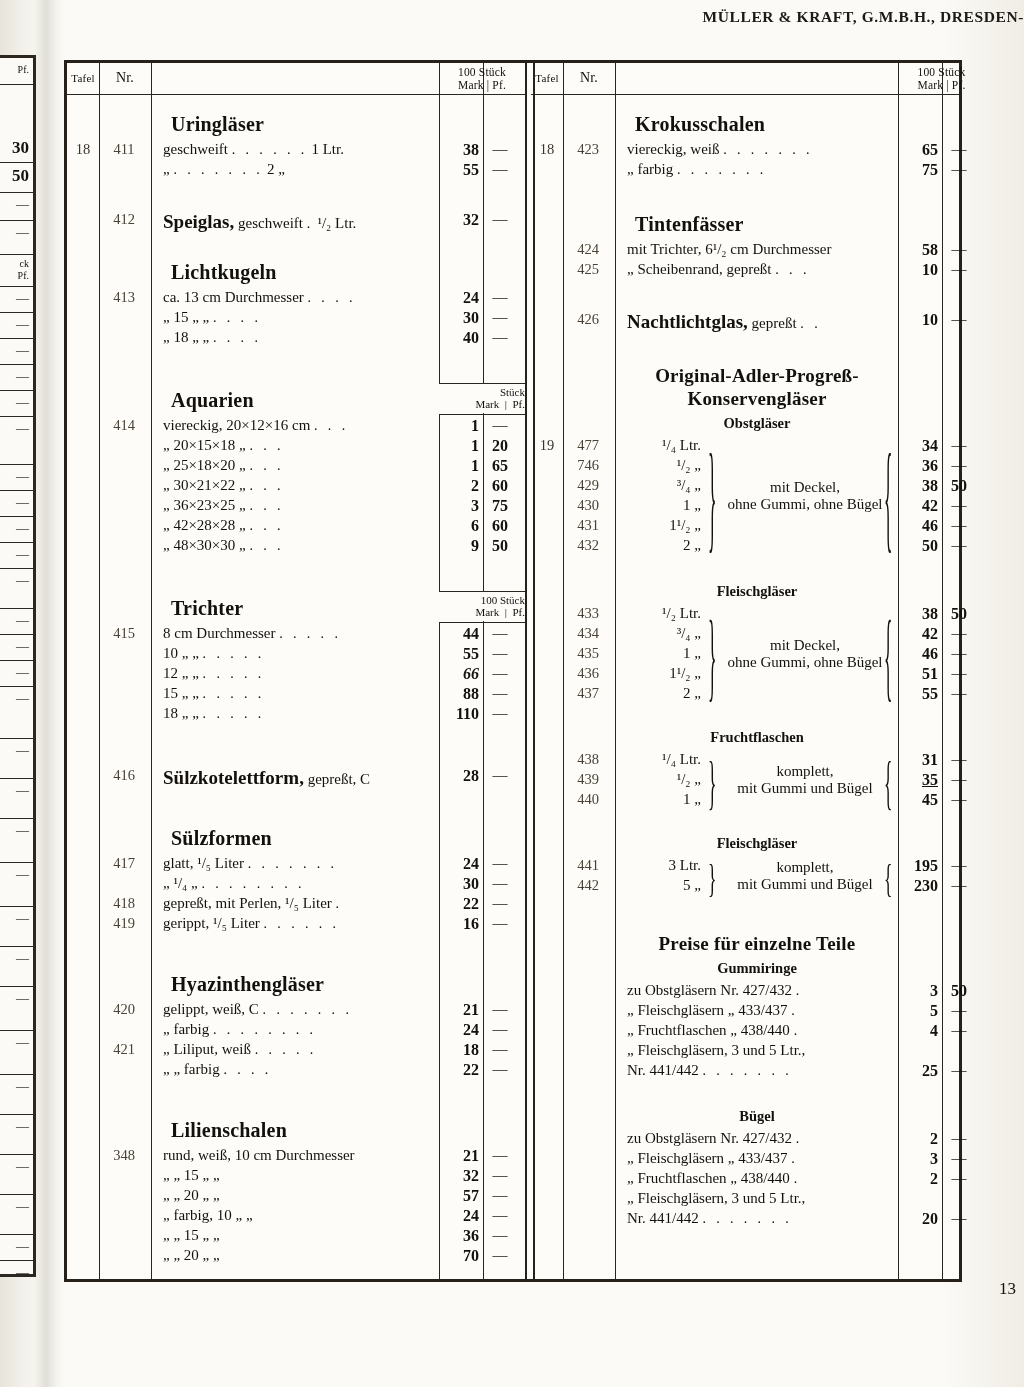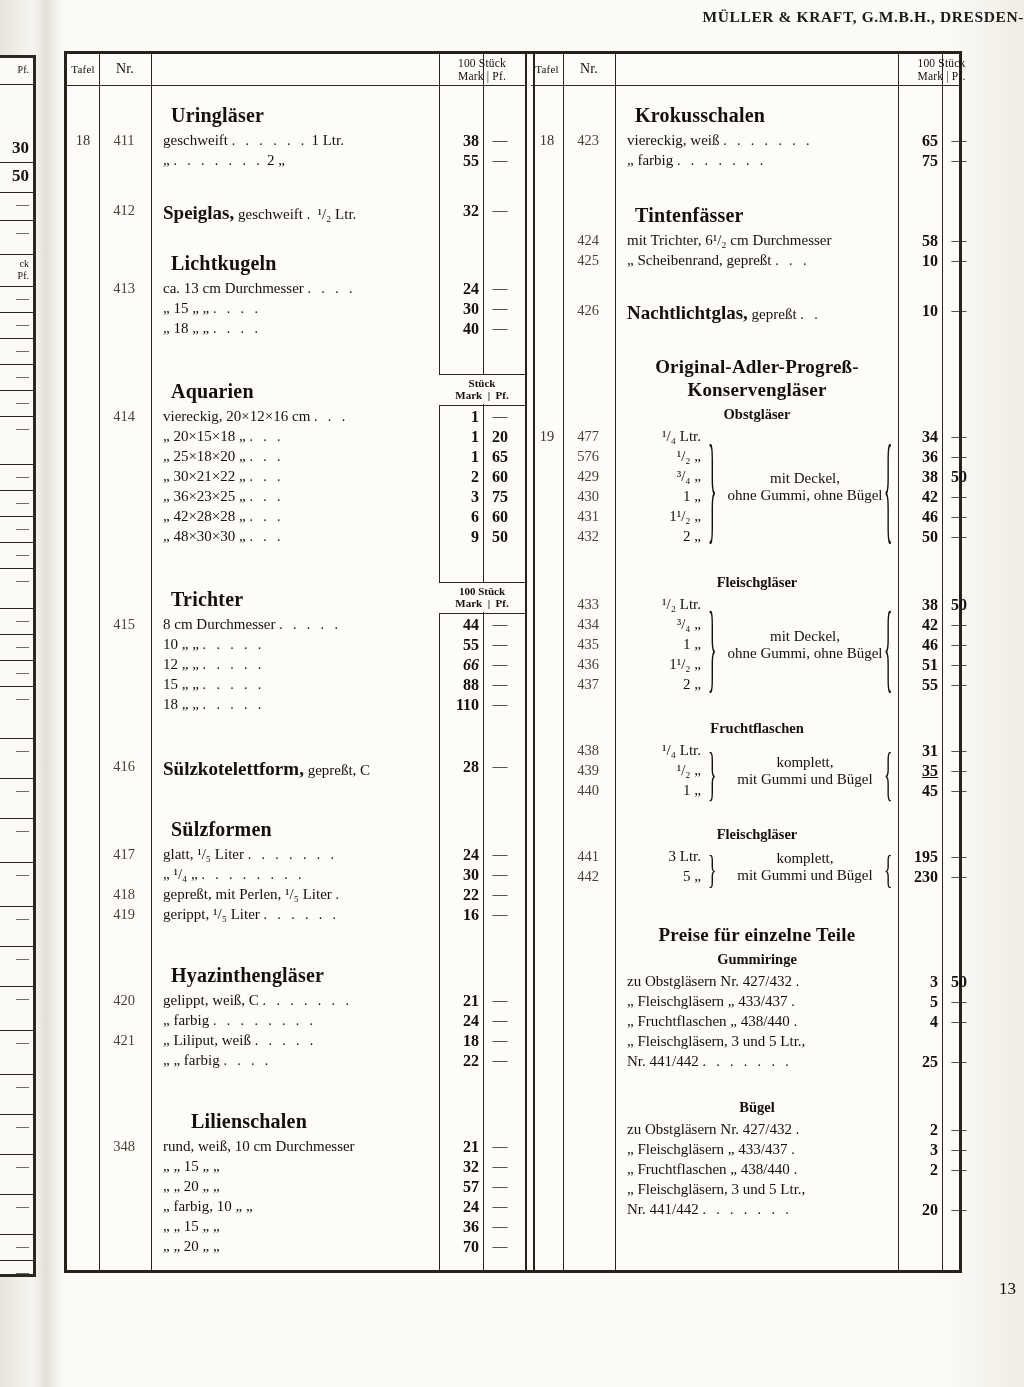--- a/index.html
+++ b/index.html
@@ -42,21 +42,21 @@
     font-size:11px;
   }
   .facing .fcell{position:absolute;right:4px;text-align:right;white-space:nowrap;}
   .facing .fhdr{font-size:10px;}
   .facing .frule{position:absolute;left:0;right:0;height:1px;background:#2b2620;}
   .facing .bigv{font-weight:bold;font-size:17px;}
   .facing .dash{font-size:13px;}
 
   
   .frame{
-    position:absolute;left:64px;top:51px;
+    position:absolute;left:64px;top:60px;
     width:898px;height:1222px;
     border:3px solid #262119;
     box-sizing:border-box;
     background:#fdfcf8;
     padding-left:46px;
   }
   
   .midrule{position:absolute;top:0;bottom:0;left:458px;width:6px;
            border-left:2px solid #262119;border-right:2px solid #262119;background:#fdfcf8;}
 
@@ -71,22 +71,22 @@
   .hdrband{position:absolute;left:0;right:0;top:0;height:31px;border-bottom:1px solid #2b2620;}
   .hcell{position:absolute;top:0;height:31px;display:flex;flex-direction:column;
          align-items:center;justify-content:center;line-height:1.05;}
   .hcell .l1{font-size:11.5px;letter-spacing:.2px;}
   .hcell .l2{font-size:11.5px;letter-spacing:.2px;}
   .hcell.single{justify-content:center;}
   .hcell.single .l1{font-size:14px;}
 
   
   .priceband{position:absolute;border-top:1px solid #2b2620;border-bottom:1px solid #2b2620;
-             display:flex;flex-direction:column;align-items:center;justify-content:center;
-             line-height:1.05;background:#fdfcf8;font-weight:bold;}
+             display:flex;flex-direction:column;align-items:flex-end;justify-content:center;
+             line-height:1.05;background:#fdfcf8;}
   .priceband .l1{font-size:11px;}
   .priceband .l2{font-size:11px;}
   .tafel{position:absolute;width:32px;text-align:center;font-size:14.5px;color:#3a342a;}
   .nr{position:absolute;width:50px;text-align:center;font-size:14.5px;color:#4a4236;}
   .desc{position:absolute;font-size:15px;white-space:nowrap;}
   .mark{position:absolute;width:40px;text-align:right;font-weight:bold;font-size:16px;}
   .pf{position:absolute;width:34px;text-align:center;font-weight:bold;font-size:16px;}
   .pf.dash{font-weight:normal;font-size:15px;}
 
   
@@ -316,21 +316,21 @@
         <div class="desc" style="top: 958px; left: 96px;">„        farbig <span class="dots">. . . . . . . .</span></div>
         <div class="mark" style="left: 372px; top: 958px;">24</div>
         <div class="pf dash" style="left: 416px; top: 958px;">—</div>
         <div class="nr" style="left: 32px; top: 978px;">421</div>
         <div class="desc" style="top: 978px; left: 96px;">„        Liliput, weiß <span class="dots">. . . . .</span></div>
         <div class="mark" style="left: 372px; top: 978px;">18</div>
         <div class="pf dash" style="left: 416px; top: 978px;">—</div>
         <div class="desc" style="top: 998px; left: 96px;">„           „       farbig <span class="dots">. . . .</span></div>
         <div class="mark" style="left: 372px; top: 998px;">22</div>
         <div class="pf dash" style="left: 416px; top: 998px;">—</div>
-        <div class="sect" style="left: 104px; top: 1056px; margin-left: 20px;">Lilienschalen</div>
+        <div class="sect" style="left: 104px; top: 1056px;">Lilienschalen</div>
         <div class="nr" style="left: 32px; top: 1084px;">348</div>
         <div class="desc" style="top: 1084px; left: 96px;">rund,  weiß,  10 cm  Durchmesser</div>
         <div class="mark" style="left: 372px; top: 1084px;">21</div>
         <div class="pf dash" style="left: 416px; top: 1084px;">—</div>
         <div class="desc" style="top: 1104px; left: 96px;">„         „        15  „             „</div>
         <div class="mark" style="left: 372px; top: 1104px;">32</div>
         <div class="pf dash" style="left: 416px; top: 1104px;">—</div>
         <div class="desc" style="top: 1124px; left: 96px;">„         „        20  „             „</div>
         <div class="mark" style="left: 372px; top: 1124px;">57</div>
         <div class="pf dash" style="left: 416px; top: 1124px;">—</div>
@@ -389,21 +389,21 @@
         <div class="mark" style="left: 367px; top: 248px;">10</div>
         <div class="pf dash" style="left: 411px; top: 248px;">—</div>
         <div class="sect ctr" style="left: 90px; width: 272px; top: 302px; font-size: 19px;">Original-Adler-Progreß-</div>
         <div class="sect ctr" style="left: 90px; width: 272px; top: 325px; font-size: 19px;">Konservengläser</div>
         <div class="subsect" style="left: 90px; width: 272px; top: 352px;">Obstgläser</div>
         <div class="tafel" style="left: 0px; top: 374px;">19</div>
         <div class="nr" style="left: 32px; top: 374px;">477</div>
         <div class="desc" style="top: 374px; left: 96px; width: 74px; text-align: right;">¹/₄ Ltr.</div>
         <div class="mark" style="left: 367px; top: 374px;">34</div>
         <div class="pf dash" style="left: 411px; top: 374px;">—</div>
-        <div class="nr" style="left: 32px; top: 394px;">576</div>
+        <div class="nr" style="left: 32px; top: 394px;">746</div>
         <div class="desc" style="top: 394px; left: 96px; width: 74px; text-align: right;">¹/₂  „</div>
         <div class="mark" style="left: 367px; top: 394px;">36</div>
         <div class="pf dash" style="left: 411px; top: 394px;">—</div>
         <div class="nr" style="left: 32px; top: 414px;">429</div>
         <div class="desc" style="top: 414px; left: 96px; width: 74px; text-align: right;">³/₄  „</div>
         <div class="mark" style="left: 367px; top: 414px;">38</div>
         <div class="pf" style="left: 411px; top: 414px;">50</div>
         <div class="nr" style="left: 32px; top: 434px;">430</div>
         <div class="desc" style="top: 434px; left: 96px; width: 74px; text-align: right;">1   „</div>
         <div class="mark" style="left: 367px; top: 434px;">42</div>

